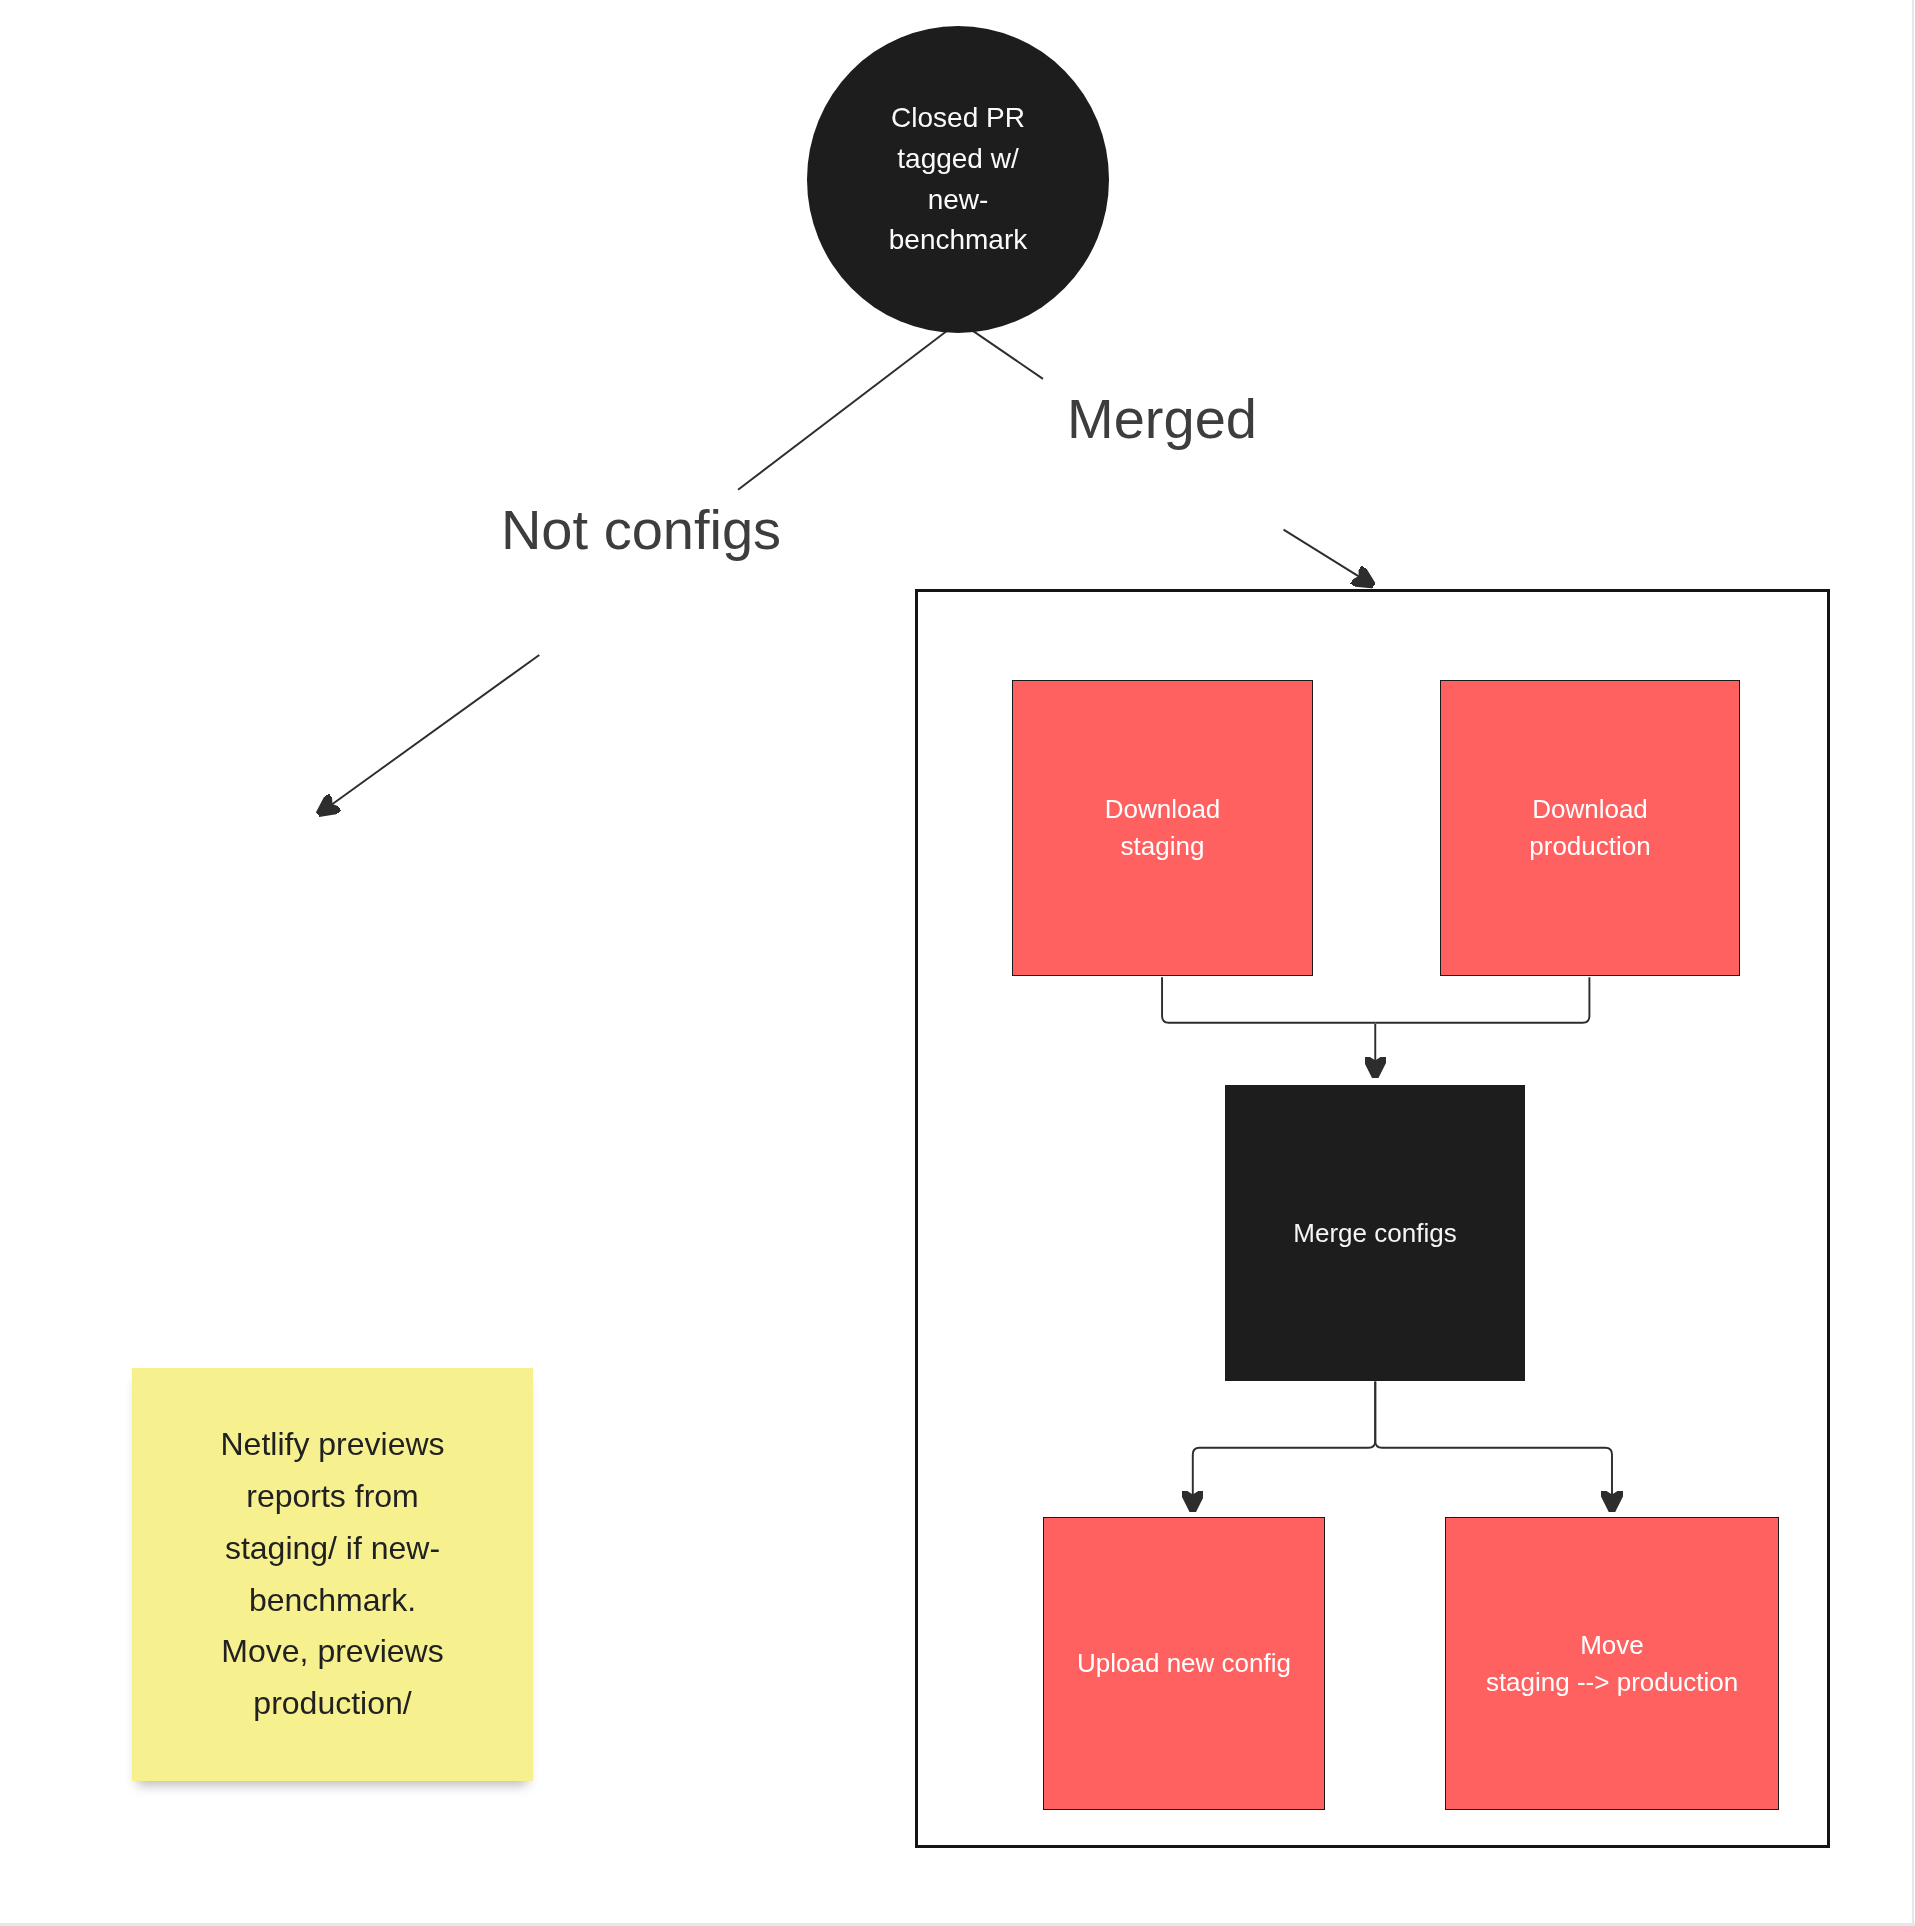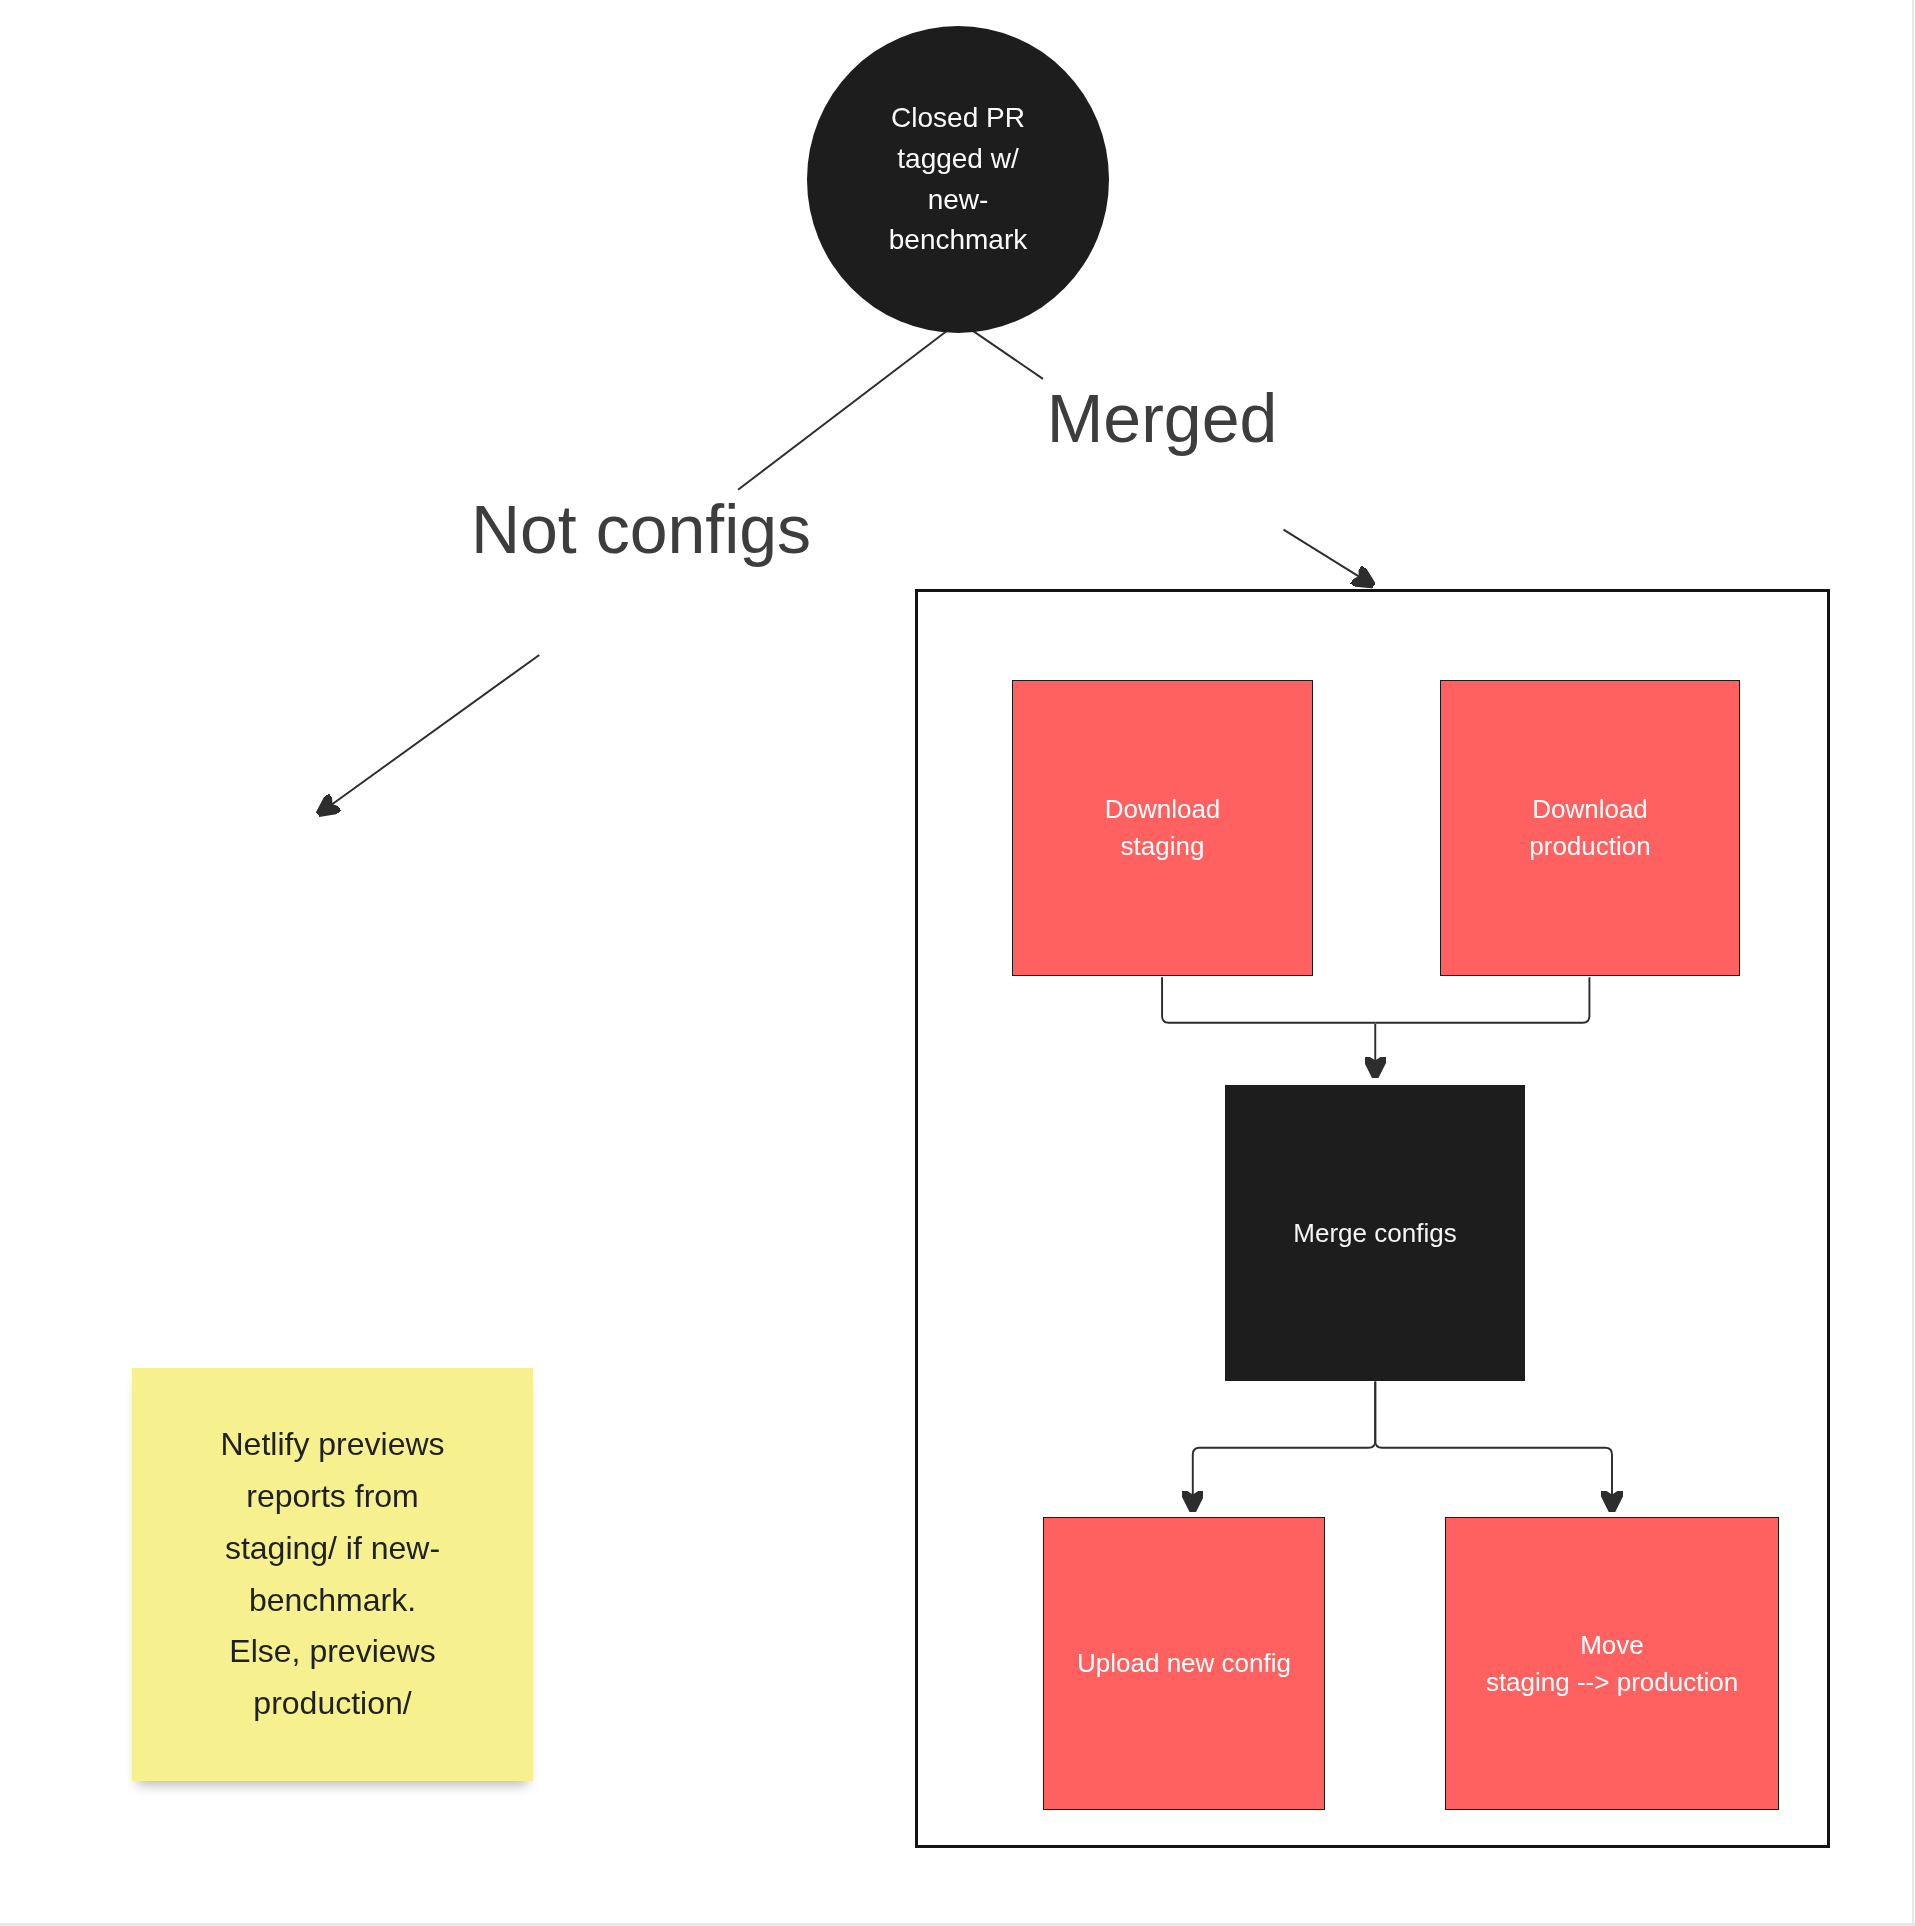--- a/index.html
+++ b/index.html
@@ -82,21 +82,21 @@
   #deny-node        { left: 158px;  top: 816px; width: 298px; height: 294px; }
   #dl-staging-node  { left: 1012px; top: 680px; width: 301px; height: 296px; }
   #dl-prod-node     { left: 1440px; top: 680px; width: 300px; height: 296px; }
   #merge-node       { left: 1225px; top: 1085px; width: 300px; height: 296px; }
   #upload-node      { left: 1043px; top: 1517px; width: 282px; height: 293px; }
   #move-node        { left: 1445px; top: 1517px; width: 334px; height: 293px; }
 
   .label {
     transform: translate(-50%, -50%);
     color: var(--label-text);
-    font-size: 68px;
+    font-size: 56px;
     white-space: nowrap;
     z-index: 4;
   }
   #label-merged     { left: 1162px; top: 418px;  }
   #label-not-merged { left: 641px; top: 529px; }
 
   .note {
     left: 132px; top: 1368px;
     width: 401px; height: 413px;
     background: var(--yellow);
@@ -155,20 +155,20 @@
 production</div>
   <div class="node black-node" id="merge-node">Merge configs</div>
   <div class="node red-node" id="upload-node">Upload new config</div>
   <div class="node red-node" id="move-node">Move
 staging --&gt; production</div>
 
   <div class="note">Netlify previews
 reports from
 staging/ if new-
 benchmark.
-Else, previews
+Move, previews
 production/</div>
 
   <div class="canvas-edge" id="edge-right"></div>
   <div class="canvas-edge" id="edge-bottom"></div>
 
 </div>
 
 
 </body></html>

